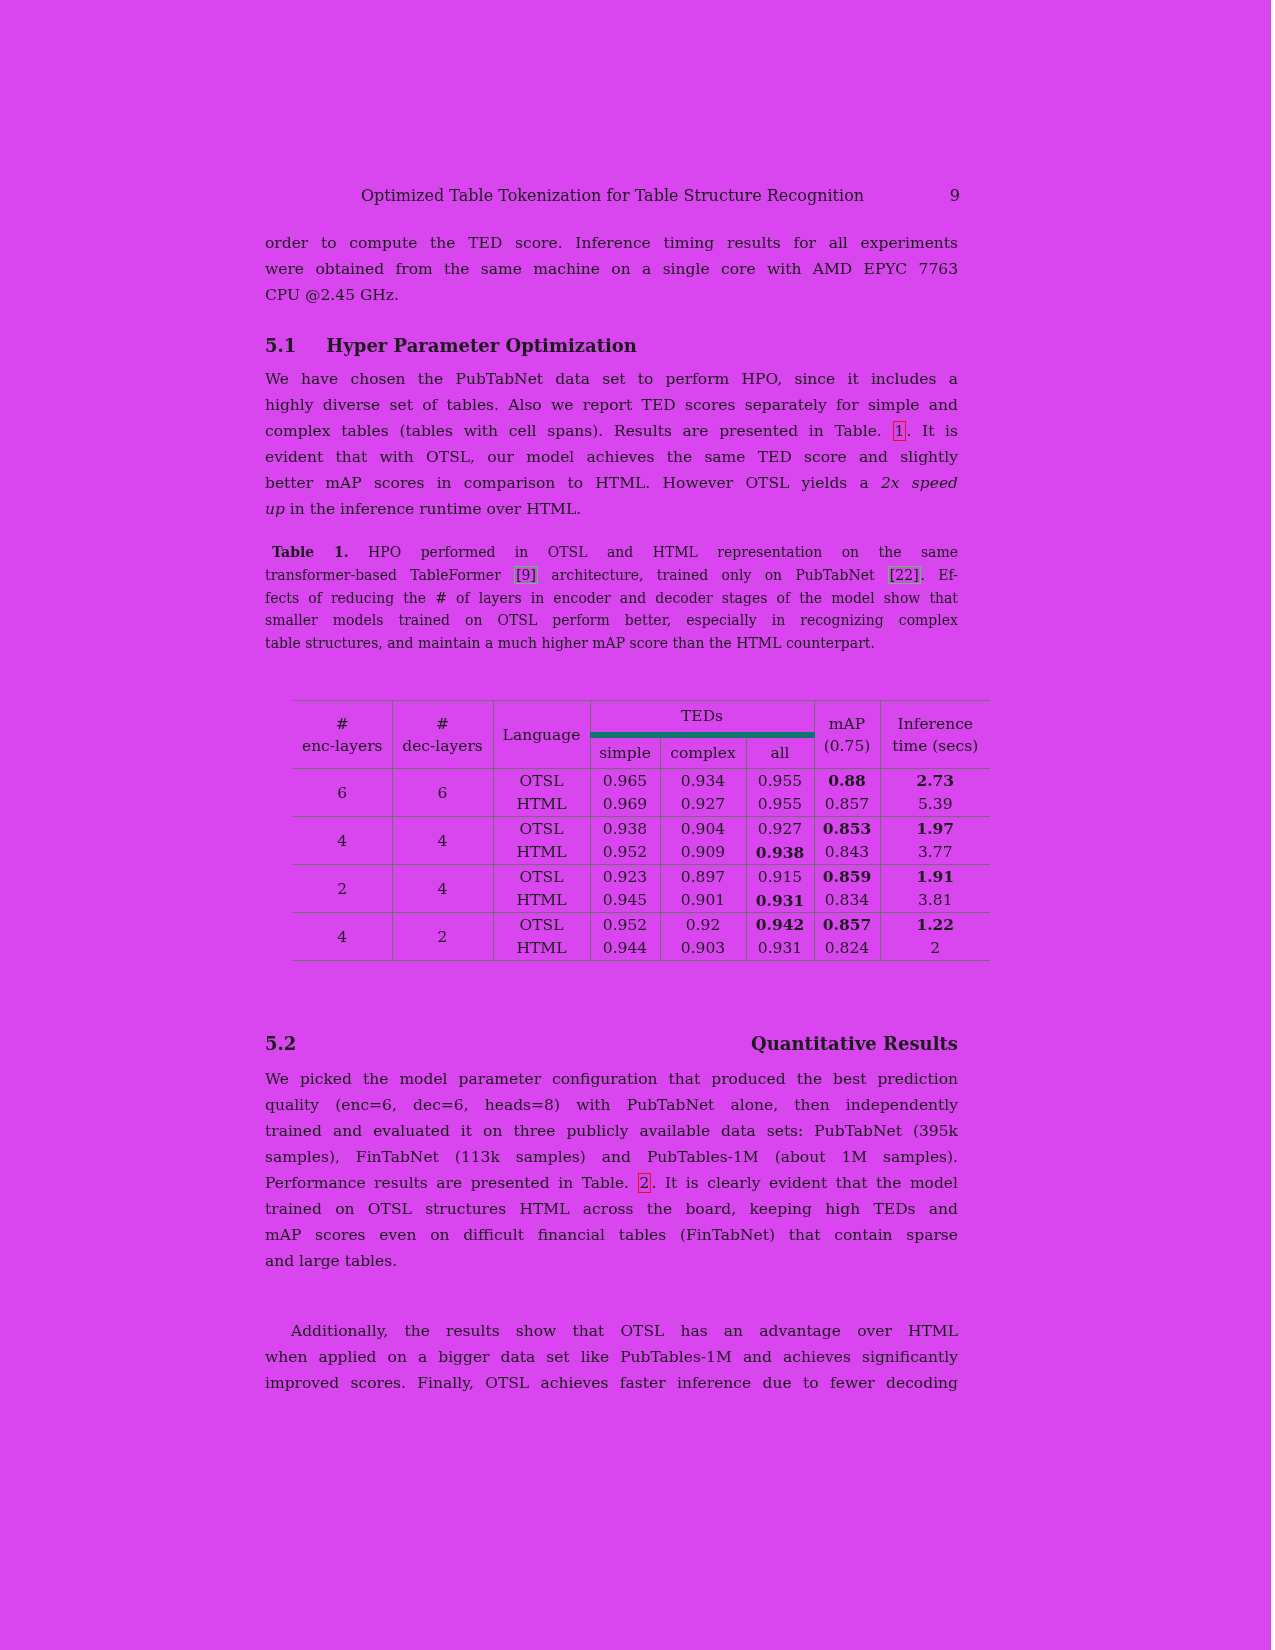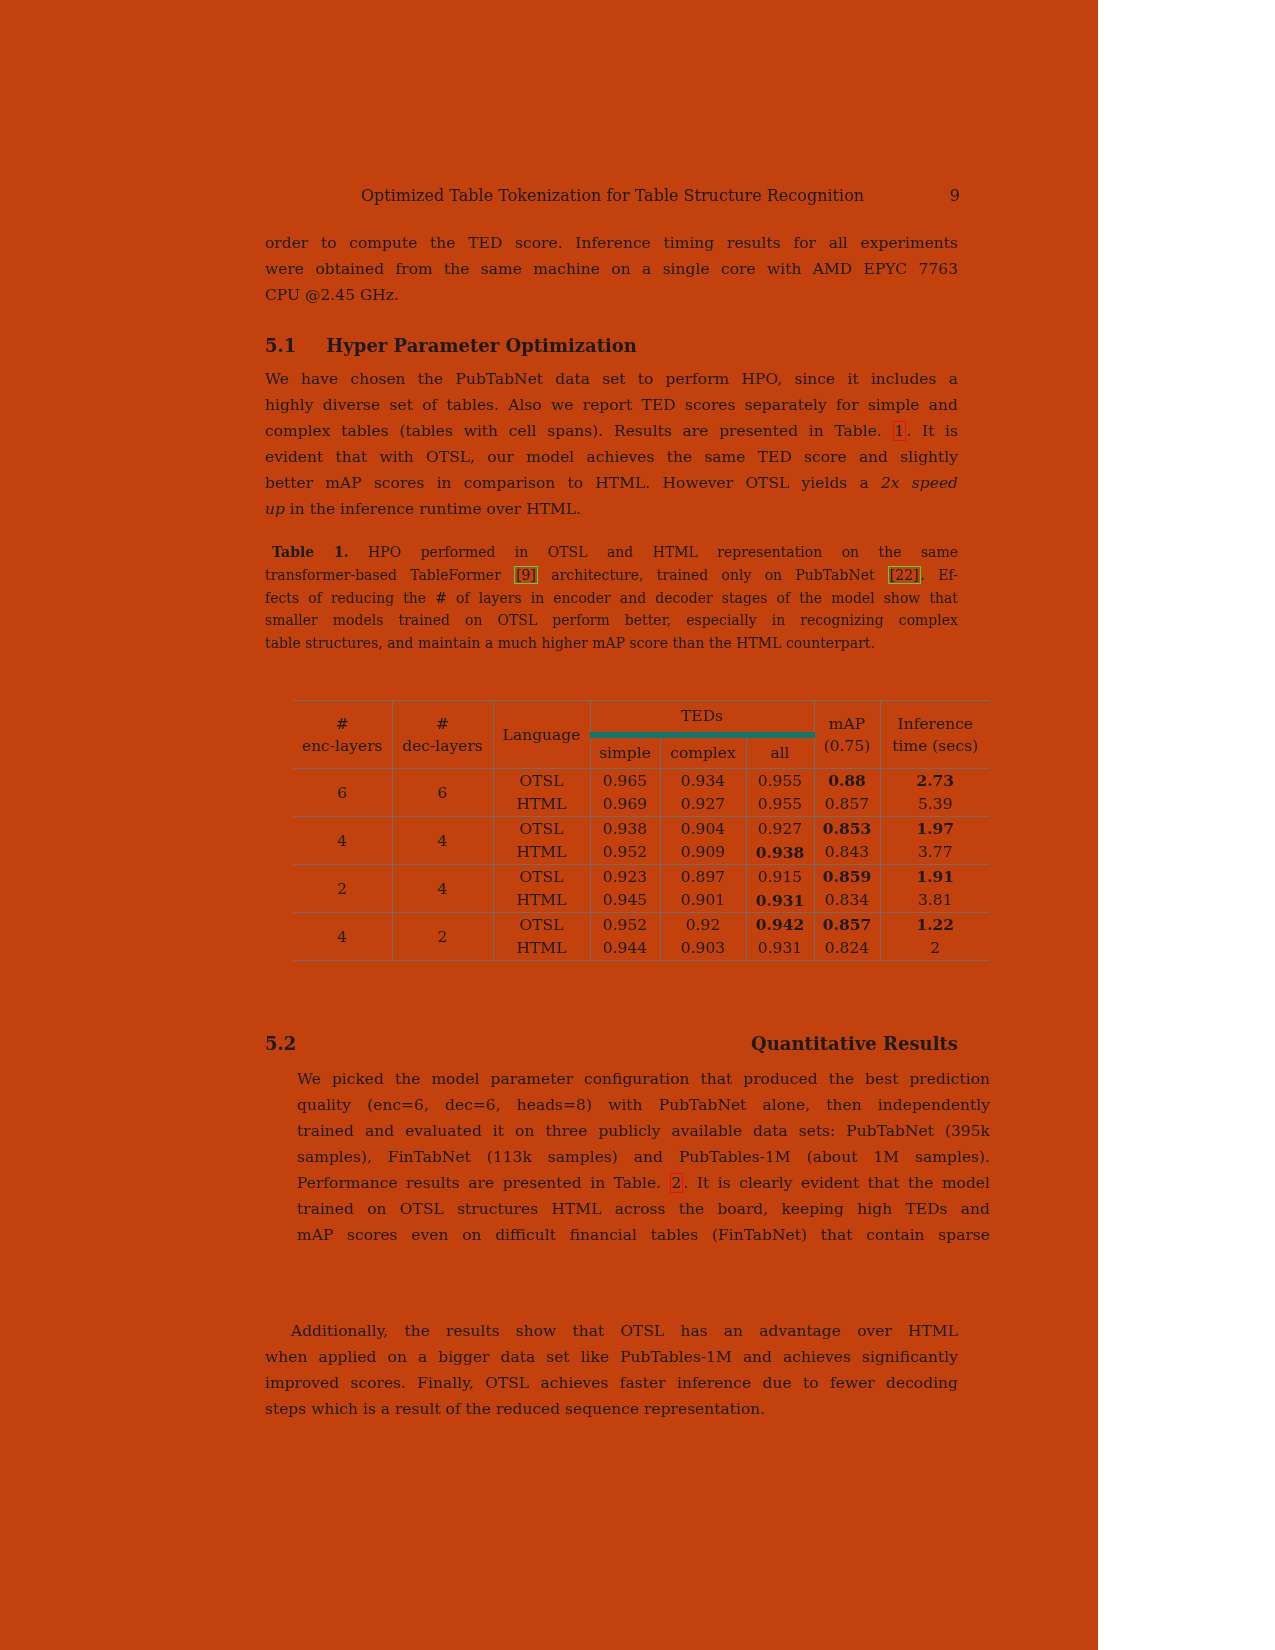--- a/index.html
+++ b/index.html
@@ -3,23 +3,23 @@
 <meta charset="utf-8">
 <style>
   * { margin: 0; padding: 0; box-sizing: border-box; }
   html, body { background: #ffffff; }
   body {
     font-family: "DejaVu Serif", "Liberation Serif", serif;
     color: #1b1b1b;
   }
   .page {
     position: relative;
-    width: 1098px;
+    width: 1271px;
     height: 1650px;
-    background: #c2410c;
+    background: #d946ef;
     overflow: hidden;
   }
   
   .page-header {
     position: absolute;
     left: 265px;
     top: 186px;
     width: 695px;
     font-size: 16px;
   }
@@ -231,30 +231,30 @@
           <td class="vline">2</td>
         </tr>
       </tbody>
   </table>
 
   <div class="sec-heading" style="top:1033px;justify-content:space-between;">
     <span class="sec-num">5.2</span>
     <span>Quantitative Results</span>
   </div>
 
-  <div class="textblock" style="top:1066px;margin-left:32px;">
+  <div class="textblock" style="top:1066px;">
       <div class="tline">We picked the model parameter configuration that produced the best prediction</div>
       <div class="tline">quality (enc=6, dec=6, heads=8) with PubTabNet alone, then independently</div>
       <div class="tline">trained and evaluated it on three publicly available data sets: PubTabNet (395k</div>
       <div class="tline">samples), FinTabNet (113k samples) and PubTables-1M (about 1M samples).</div>
       <div class="tline">Performance results are presented in Table. <span class="rr">2</span>. It is clearly evident that the model</div>
       <div class="tline">trained on OTSL structures HTML across the board, keeping high TEDs and</div>
       <div class="tline">mAP scores even on difficult financial tables (FinTabNet) that contain sparse</div>
+      <div class="tline tlast">and large tables.</div>
     </div>
 
   <div class="textblock" style="top:1282px;">
       <div class="tline ind">Additionally, the results show that OTSL has an advantage over HTML</div>
       <div class="tline">when applied on a bigger data set like PubTables-1M and achieves significantly</div>
       <div class="tline">improved scores. Finally, OTSL achieves faster inference due to fewer decoding</div>
-      <div class="tline tlast">steps which is a result of the reduced sequence representation.</div>
     </div>
 
 </div>
 
 </body></html>

